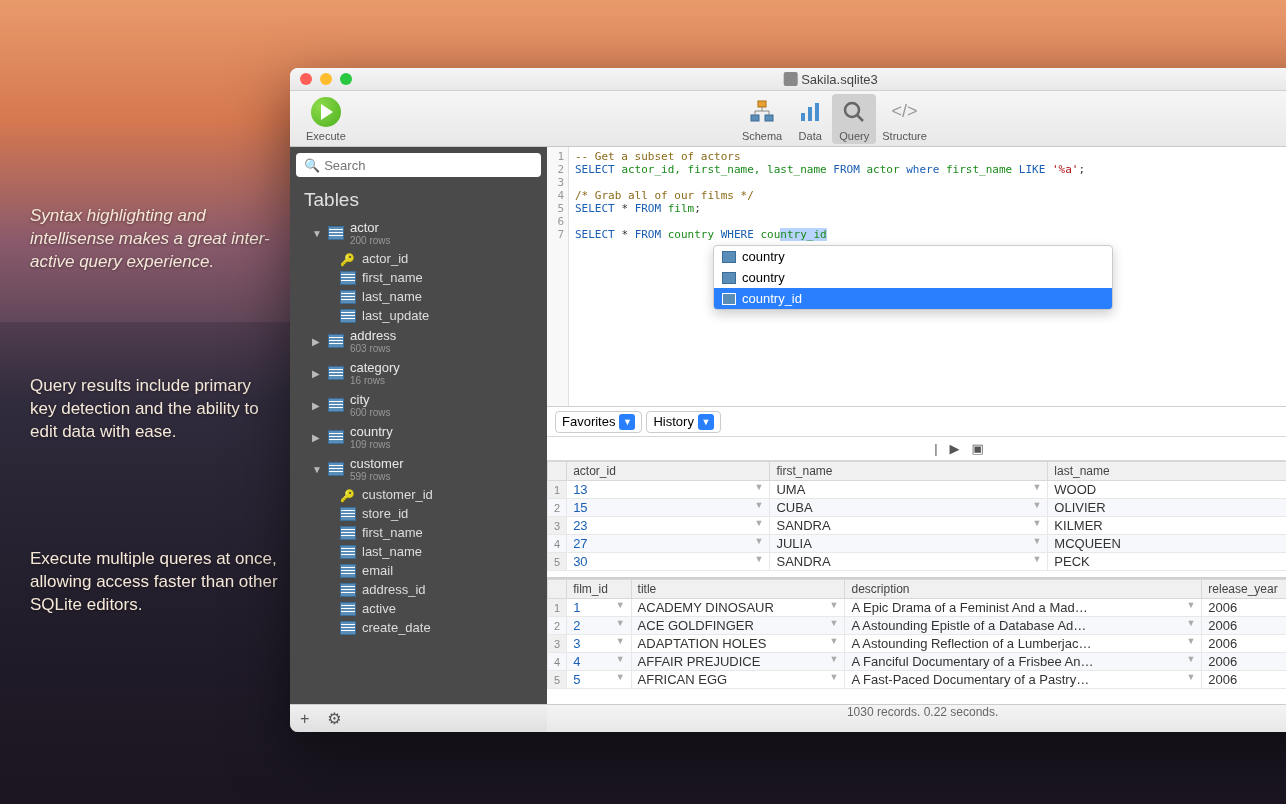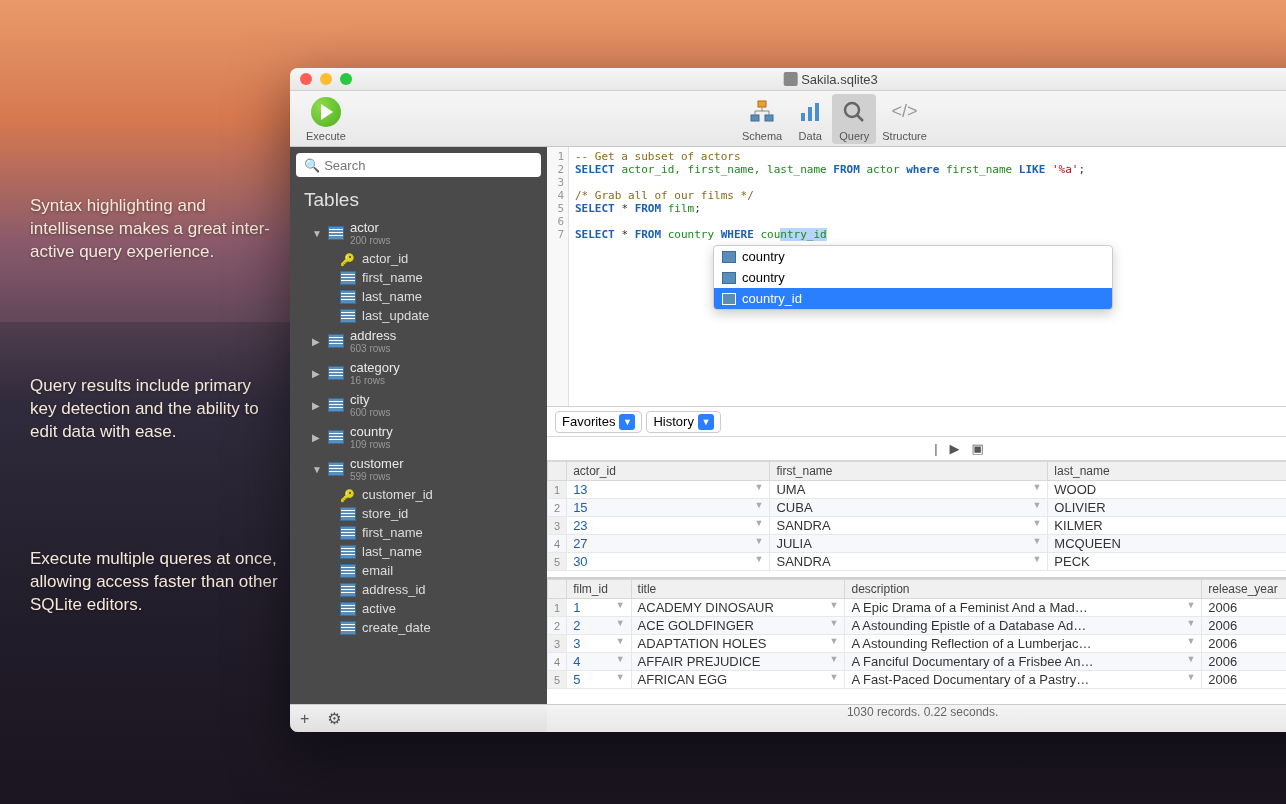--- a/index.html
+++ b/index.html
@@ -12,21 +12,21 @@
 }
 .bg-mountains {
   position: absolute; bottom: 0; left: 0; right: 0; height: 60%;
   background: linear-gradient(180deg, rgba(42,37,53,0.3) 0%, #1a1520 100%);
 }
 .promo-text {
   position: absolute; left: 30px; width: 250px;
   color: #f5e8d8; font-size: 17px; line-height: 1.35;
   text-shadow: 0 1px 3px rgba(0,0,0,0.4);
 }
-.promo1 { top: 195px; }
+.promo1 { top: 205px; font-style: italic; }
 .promo2 { top: 375px; }
 .promo3 { top: 548px; }
 
 .window {
   position: absolute; left: 290px; top: 68px;
   width: 1081px; height: 664px;
   background: #fff; border-radius: 8px;
   box-shadow: 0 20px 60px rgba(0,0,0,0.5);
   display: flex; flex-direction: column;
   overflow: hidden;
@@ -80,21 +80,21 @@
 .col-ico.reg::before{content:'';position:absolute;top:2px;left:0;right:0;height:1px;background:#fff;}
 .col-ico.reg::after{content:'';position:absolute;top:5px;left:0;right:0;height:1px;background:#fff;box-shadow:0 3px 0 #fff;}
 .sidebar-footer { height:28px; background:linear-gradient(#f0f0f0,#e0e0e0); border-top:1px solid #ccc; display:flex; align-items:center; padding:0 6px; gap:10px;}
 .sidebar-footer .btn { cursor:pointer; font-size:16px; color:#555; padding:0 4px;}
 
 .main { flex:1; display:flex; flex-direction:column; min-width:0;}
 .editor-wrap { position:relative; height:260px; display:flex; border-bottom:1px solid #d0d0d0;}
 .gutter { width:22px; background:#f8f8f8; border-right:1px solid #e0e0e0; padding-top:3px; text-align:right; font-family:Menlo,monospace; font-size:11px; color:#999;}
 .gutter div { padding-right:4px; line-height:13px;}
 .code { flex:1; padding:3px 6px; font-family:Menlo,monospace; font-size:11px; line-height:13px; white-space:pre; color:#333; position:relative;}
-.kw { color:#1a5fb4;font-weight:bold; } .ident { color:#1a8a1a;} .comment { color:#8a6a1a;text-align:center;} .str { color:#b01010;} .star{color:#333;}
+.kw { color:#1a5fb4; } .ident { color:#1a8a1a;} .comment { color:#8a6a1a;text-align:center;} .str { color:#b01010;} .star{color:#333;}
 .sel-text { background:#b8d4ff;}
 .autocomplete {
   position:absolute; top:98px; left:166px; width:400px;
   background:#fff; border:1px solid #ccc; box-shadow:0 4px 12px rgba(0,0,0,0.2);
   border-radius:4px; overflow:hidden; z-index:10;
 }
 .ac-item { padding:3px 8px; display:flex; align-items:center; gap:6px; font-size:13px; cursor:pointer;}
 .ac-item.selected { background:#2a7fff; color:#fff;}
 .ac-ico { width:14px;height:12px;background:#5a8db8;border:1px solid #3a6d98;}
 .ac-item.selected .ac-ico { border-color:#fff;}

